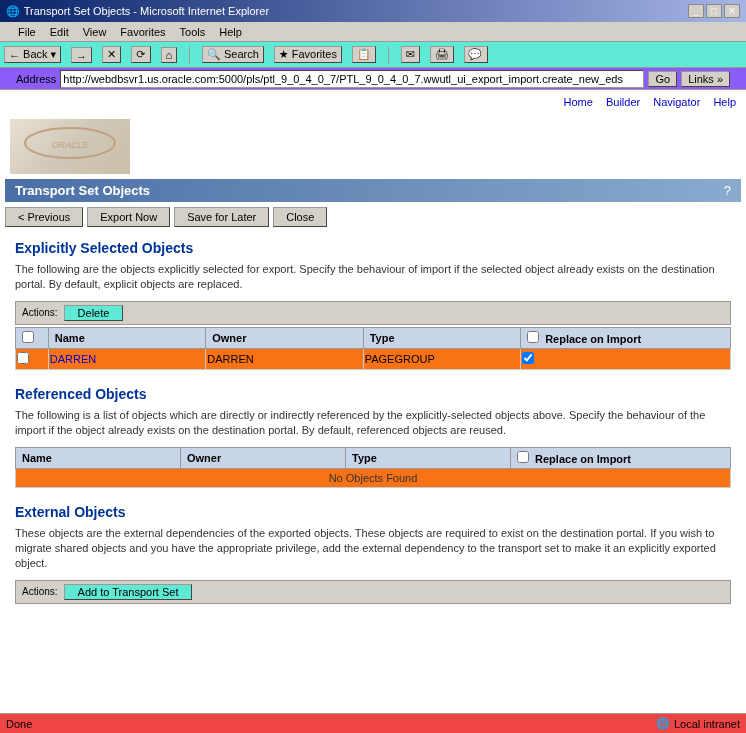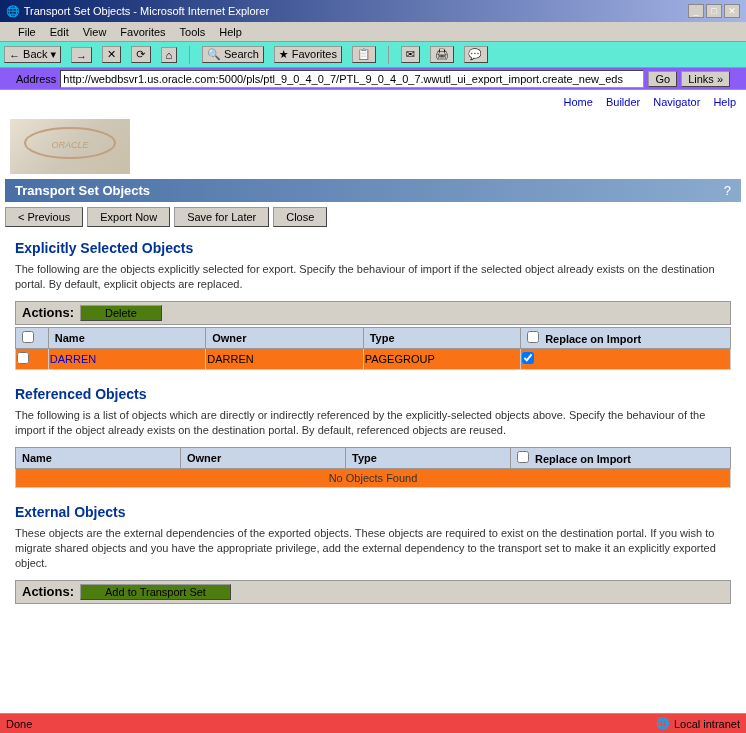--- a/index.html
+++ b/index.html
@@ -51,22 +51,22 @@
     .section-title { color: #003399; font-size: 14px; font-weight: bold; margin-bottom: 6px; }
     .section-desc { font-size: 11px; color: #333; margin-bottom: 8px; line-height: 1.4; }
 
     
     .data-table { width: 100%; border-collapse: collapse; font-size: 11px; }
     .data-table th { background: #c8d4e8; border: 1px solid #999; padding: 3px 6px; text-align: left; font-weight: bold; }
     .data-table td { border: 1px solid #ccc; padding: 3px 1px; background: #f97316; }
 
     
     .actions-bar { background: #d4d0c8; padding: 3px 6px; display: flex; align-items: center; gap: 6px; border: 1px solid #999; margin-bottom: 2px; }
-    .actions-label { font-size: 13px; font-weight: bold; }
-    .action-btn { background: #4d7c0f; border: 1px outset #999; padding: 1px 24px; font-size: 11px; cursor: pointer; }
+    .actions-label { font-size: 10px; font-weight: normal; }
+    .action-btn { background: #5eead4; border: 1px outset #999; padding: 1px 13px; font-size: 11px; cursor: pointer; }
 
     
     .cb { width: 12px; height: 12px; cursor: pointer; }
 
     
     .obj-link { color: #0000cc; text-decoration: none; cursor: pointer; }
 
     
     .no-objects { text-align: center; padding: 8px; color: #333; font-size: 11px; }
 

